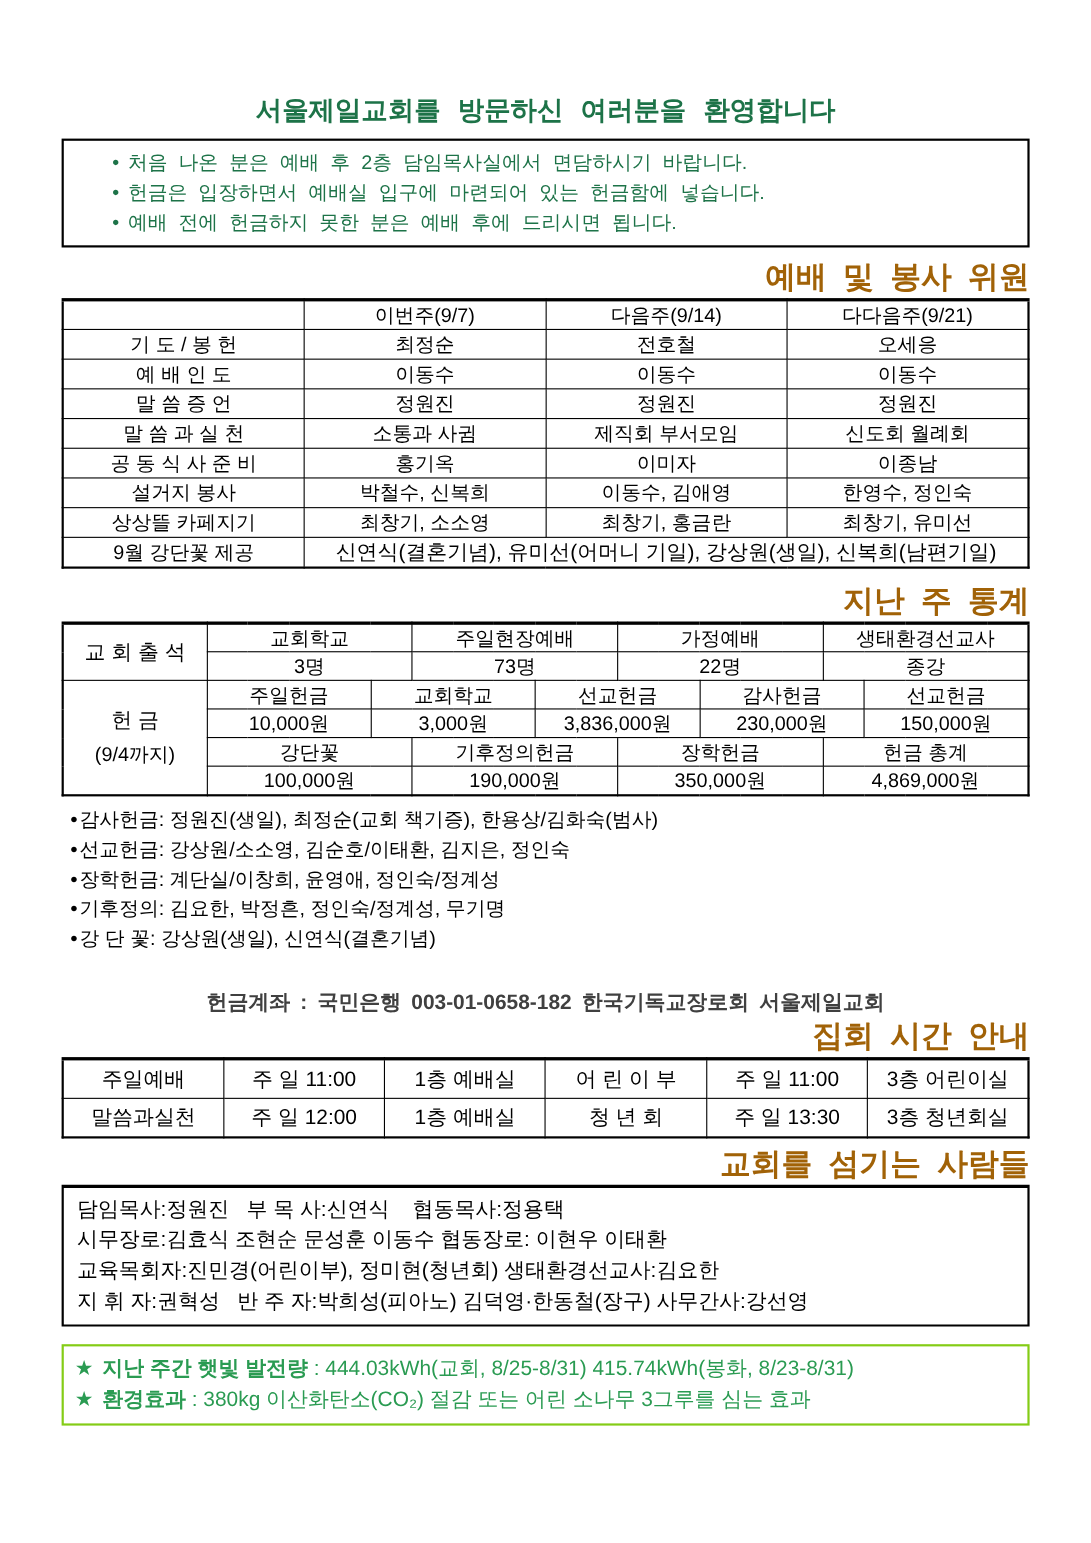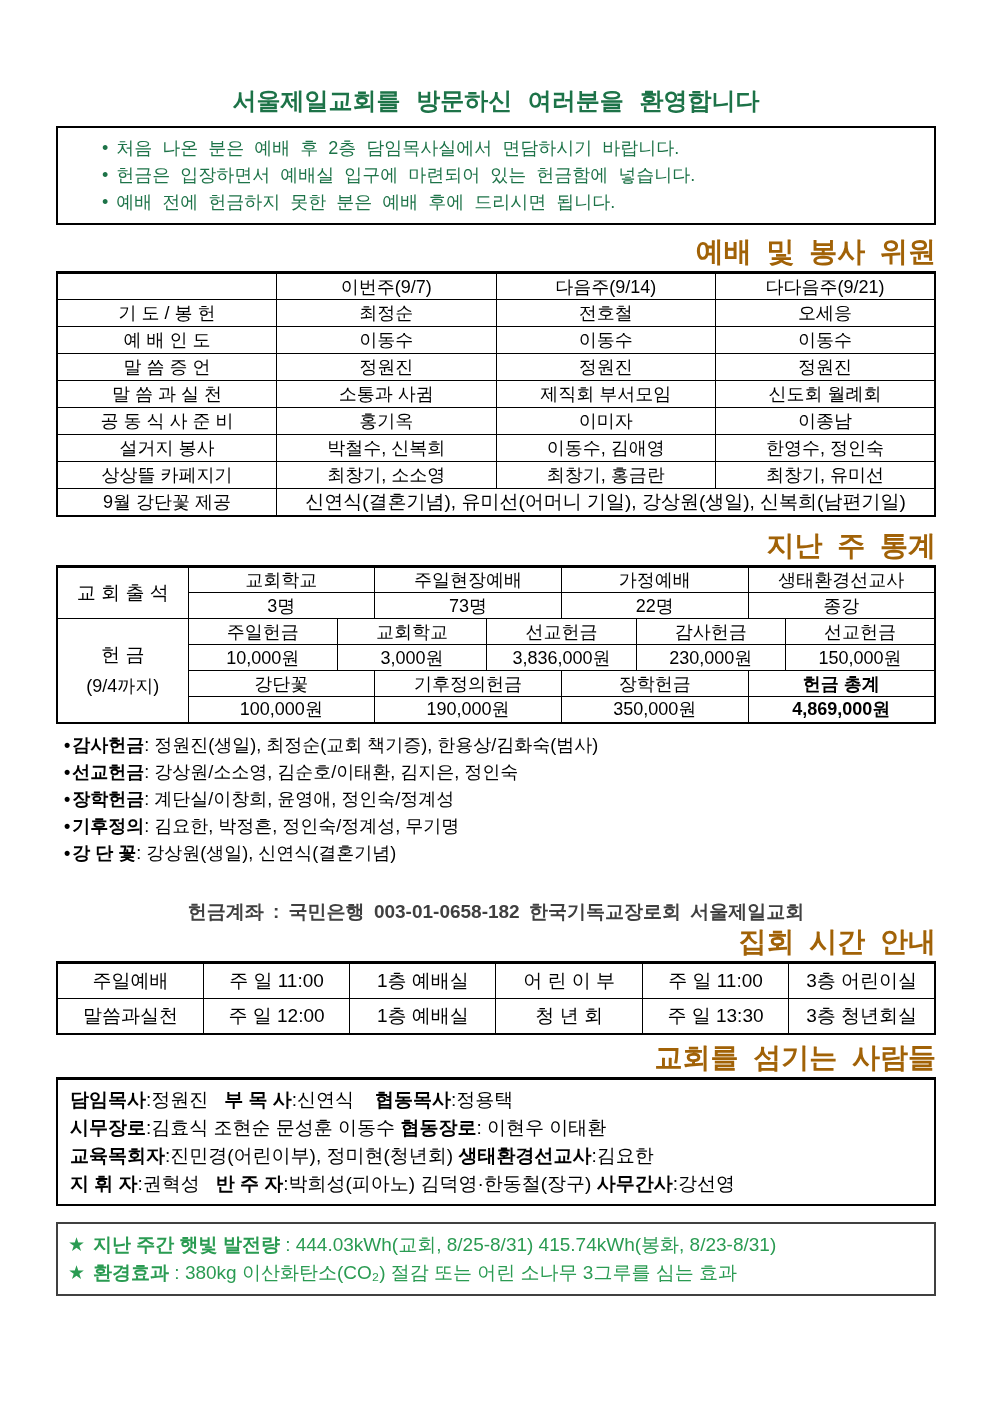--- a/index.html
+++ b/index.html
@@ -30,21 +30,21 @@
 
   
   table { width:100%; border-collapse:collapse; table-layout:fixed; }
   table.tbl { border:2px solid #000; border-top:3px solid #000; }
   td {
     border:1px solid #000; text-align:center; vertical-align:middle;
     font-size:18px; height:27px; padding:0 2px;
     overflow:hidden; white-space:nowrap;
   }
   .small { font-size:19px; }
-  .b { font-weight:bold; }
+  .b { font-weight:normal; }
 
   
   .svc col { width:25%; }
 
   
   .stats col.lbl { width:131px; }
   .stats td { height:26px; }
   .stats .rowlabel { font-size:19px; }
   .stats .rowlabel .sub { font-size:18px; margin-top:6px; }
 
@@ -65,21 +65,21 @@
 
   
   .servants-box {
     border:2px solid #000; border-top:3px solid #000;
     padding:6px 12px; 
   }
   .servant-line { font-size:19px; line-height:28px; white-space:pre-wrap; }
 
   
   .solar-box {
-    margin-top:16px; border:2px solid #404040; padding:7px 10px;
+    margin-top:16px; border:2px solid #84cc16; padding:7px 10px;
   }
   .solar-line { color:#2a9b52; font-size:19px; line-height:28px; white-space:pre-wrap; }
   .solar-line .star { margin-right:8px; }
   .solar-line .lbl { font-weight:bold; }
 </style>
 </head>
 <body>
 
 <div class="page">
 

